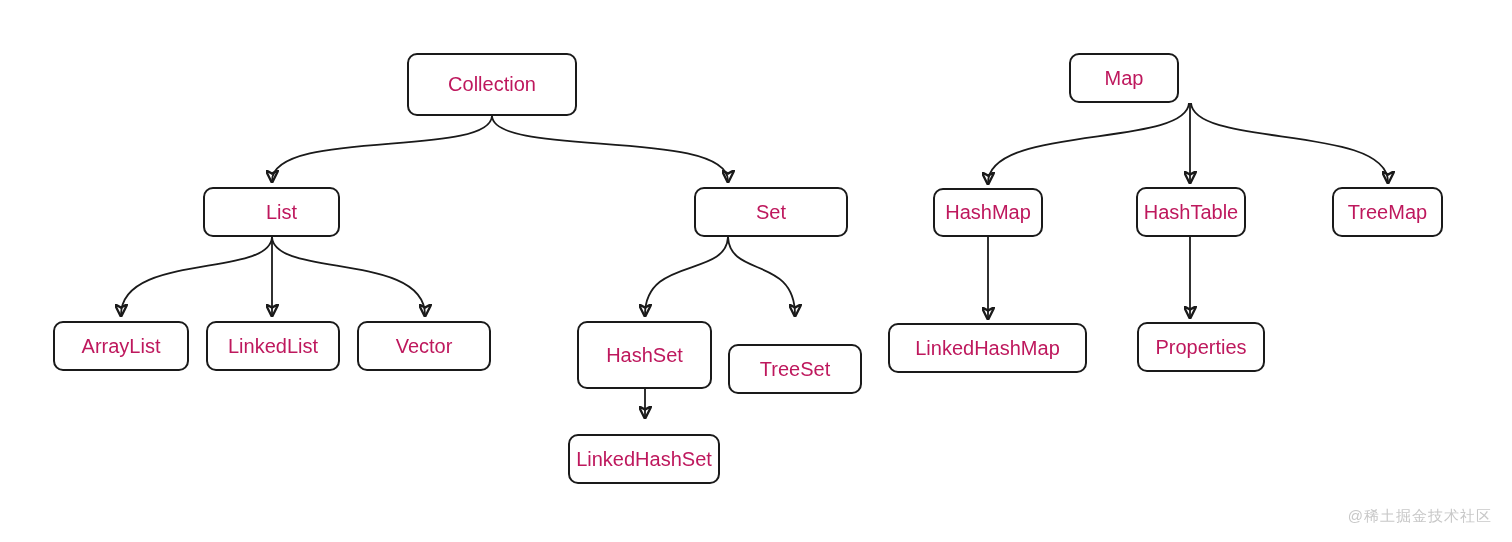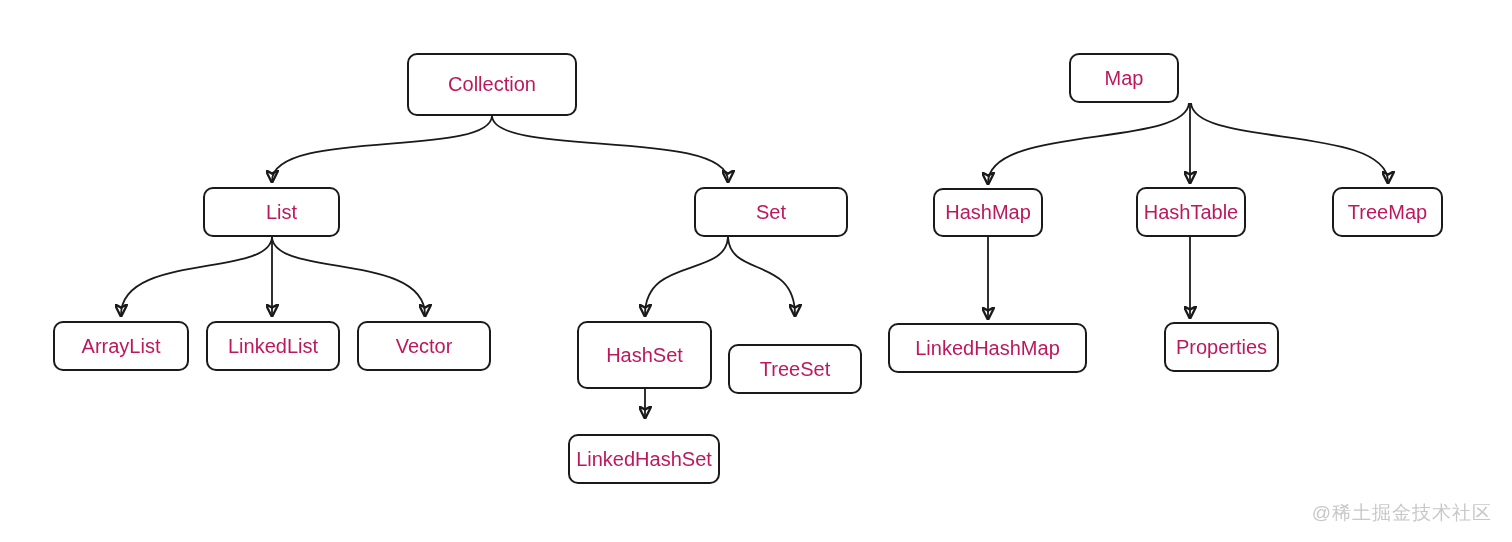--- a/index.html
+++ b/index.html
@@ -37,21 +37,21 @@
     align-items: center;
     justify-content: center;
     font-size: 20px;
     color: #be185d;
     white-space: nowrap;
   }
   .watermark {
     position: absolute;
     right: 20px;
     bottom: 16px;
-    font-size: 19px;
+    font-size: 15px;
     letter-spacing: 1px;
     color: #c8c8c8;
   }
 </style>
 </head>
 <body>
 
 <div class="canvas">
 
   <svg class="edges-layer" viewBox="0 0 1512 542" xmlns="http://www.w3.org/2000/svg">
@@ -126,19 +126,19 @@
   </div>
 
   <div class="node" style="left:1332px; top:187px; width:111px; height:50px;">
     <span>TreeMap</span>
   </div>
 
   <div class="node" style="left:888px; top:323px; width:199px; height:50px;">
     <span>LinkedHashMap</span>
   </div>
 
-  <div class="node" style="left:1137px; top:322px; width:115px; height:50px;margin-left:27px;">
+  <div class="node" style="left:1137px; top:322px; width:128px; height:50px;">
     <span>Properties</span>
   </div>
 
   <div class="watermark">@稀土掘金技术社区</div>
 
 </div>
 
 </body></html>

